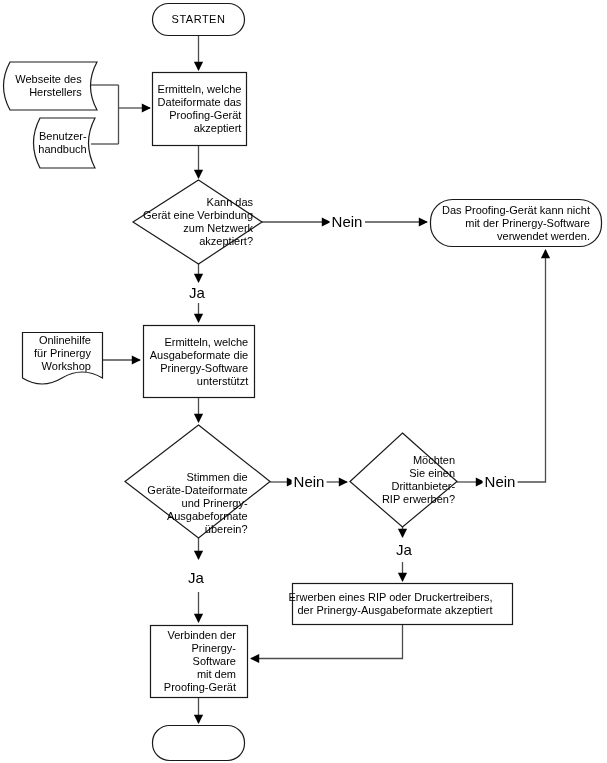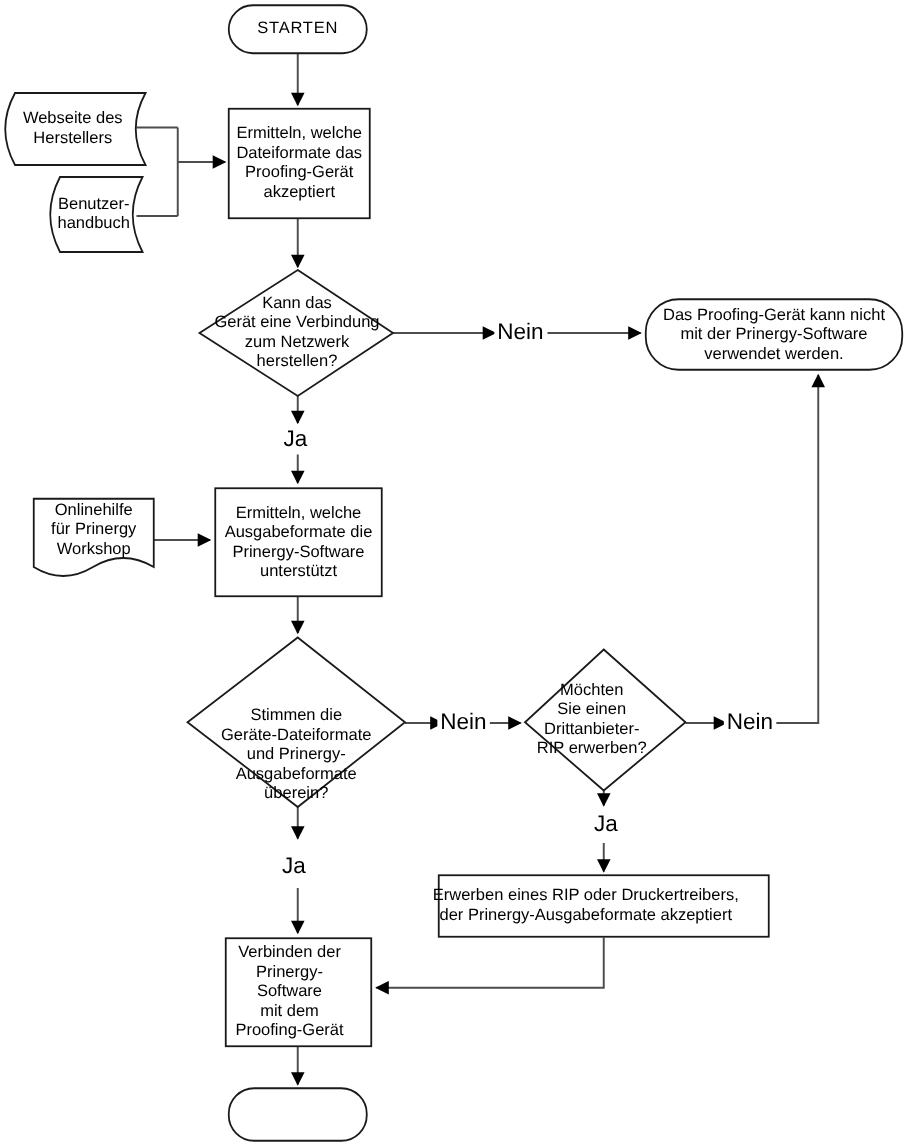--- a/index.html
+++ b/index.html
@@ -3,21 +3,21 @@
 <meta charset="utf-8">
 <style>
   html,body{margin:0;padding:0;background:#fff;}
   #canvas{
     position:relative;width:607px;height:763px;background:#fff;overflow:hidden;
     font-family:"Liberation Sans",sans-serif;color:#000;
   }
   #shapes{position:absolute;left:0;top:0;width:607px;height:763px;}
   .node-text{
     position:absolute;display:flex;align-items:center;justify-content:center;
-    text-align:center;font-size:11px;line-height:13px;white-space:pre-line;
+    text-align:right;font-size:11px;line-height:13px;white-space:pre-line;
     pointer-events:none;
   }
   .lbl{
     position:absolute;transform:translate(-50%,-50%);font-size:15px;line-height:12px;
     background:#fff;padding:0 2px;
   }
 </style>
 </head>
 <body>
 
@@ -81,42 +81,42 @@
 Herstellers</div>
 
   <div class="node-text" style="left:152px;top:72px;width:95px;height:74px;">Ermitteln, welche
 Dateiformate das
 Proofing-Gerät
 akzeptiert</div>
 
   <div class="node-text" style="left:133px;top:180px;width:130px;height:84px;">Kann das
 Gerät eine Verbindung
 zum Netzwerk
-herstellen?</div>
+akzeptiert?</div>
 
   <div class="node-text" style="left:22px;top:330px;width:81px;height:46px;">Onlinehilfe
 für Prinergy
 Workshop</div>
 
   <div class="node-text" style="left:430px;top:199px;width:172px;height:48px;">Das Proofing-Gerät kann nicht
 mit der Prinergy-Software
 verwendet werden.</div>
 
   <div class="node-text" style="left:143px;top:325px;width:112px;height:73px;">Ermitteln, welche
 Ausgabeformate die
 Prinergy-Software
 unterstützt</div>
 
   <div class="node-text" style="left:125px;top:447px;width:145px;height:113px;">Stimmen die
 Geräte-Dateiformate
 und Prinergy-
 Ausgabeformate
 überein?</div>
 
-  <div class="node-text" style="left:340px;top:433px;width:109px;height:94px;">Möchten
+  <div class="node-text" style="left:364px;top:433px;width:109px;height:94px;">Möchten
 Sie einen
 Drittanbieter-
 RIP erwerben?</div>
 
   <div class="node-text" style="left:280px;top:583px;width:221px;height:42px;">Erwerben eines RIP oder Druckertreibers,
 der Prinergy-Ausgabeformate akzeptiert</div>
 
   <div class="node-text" style="left:150px;top:625px;width:86px;height:73px;">Verbinden der
 Prinergy-Software
 mit dem

